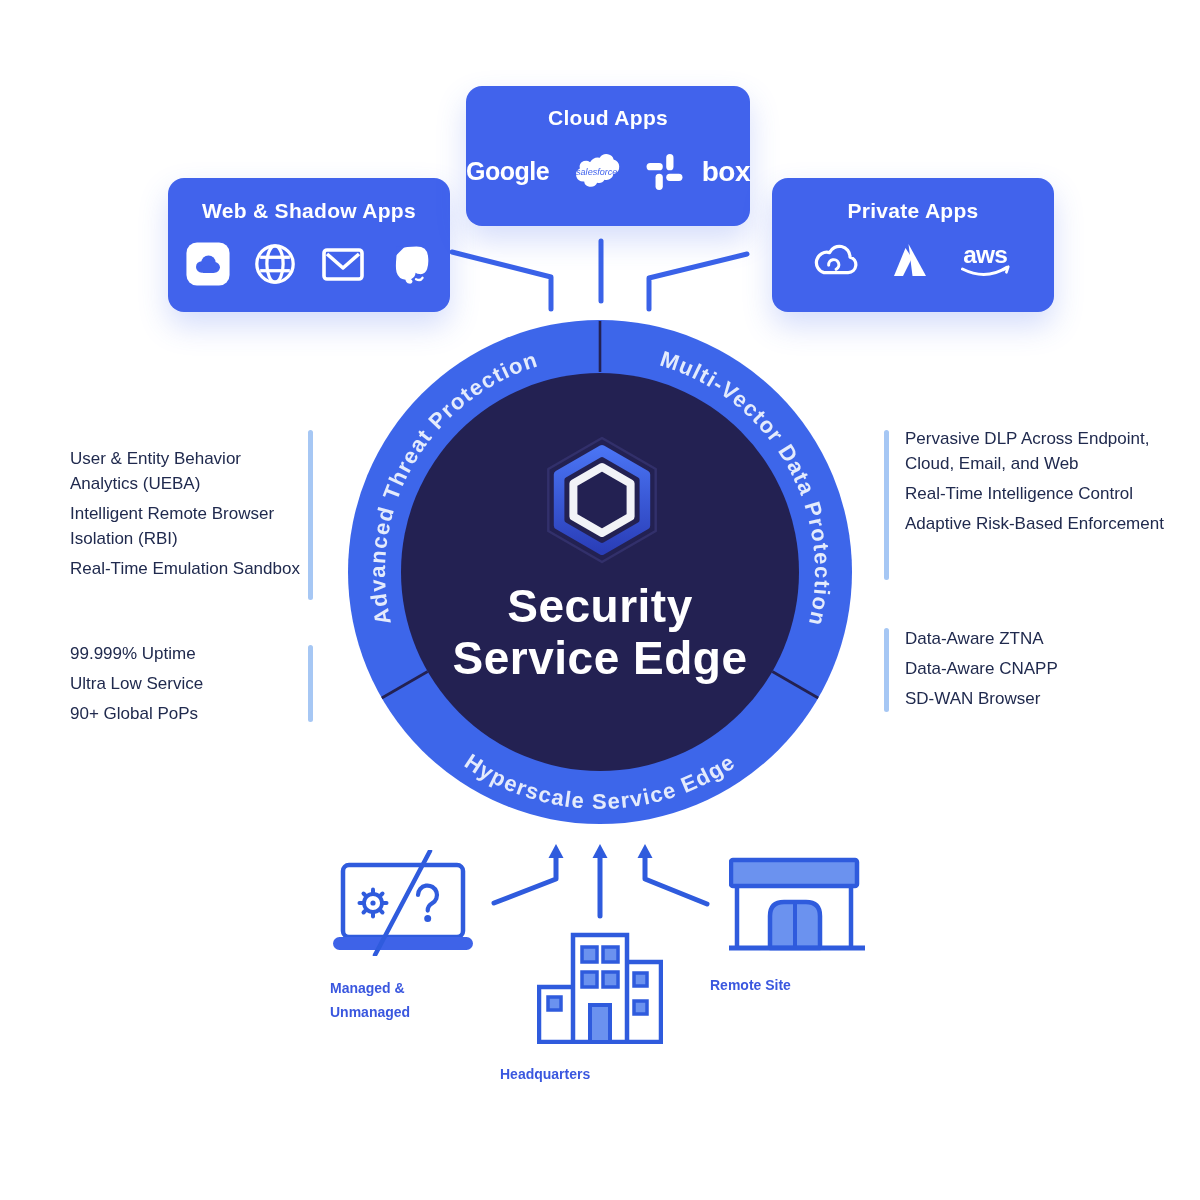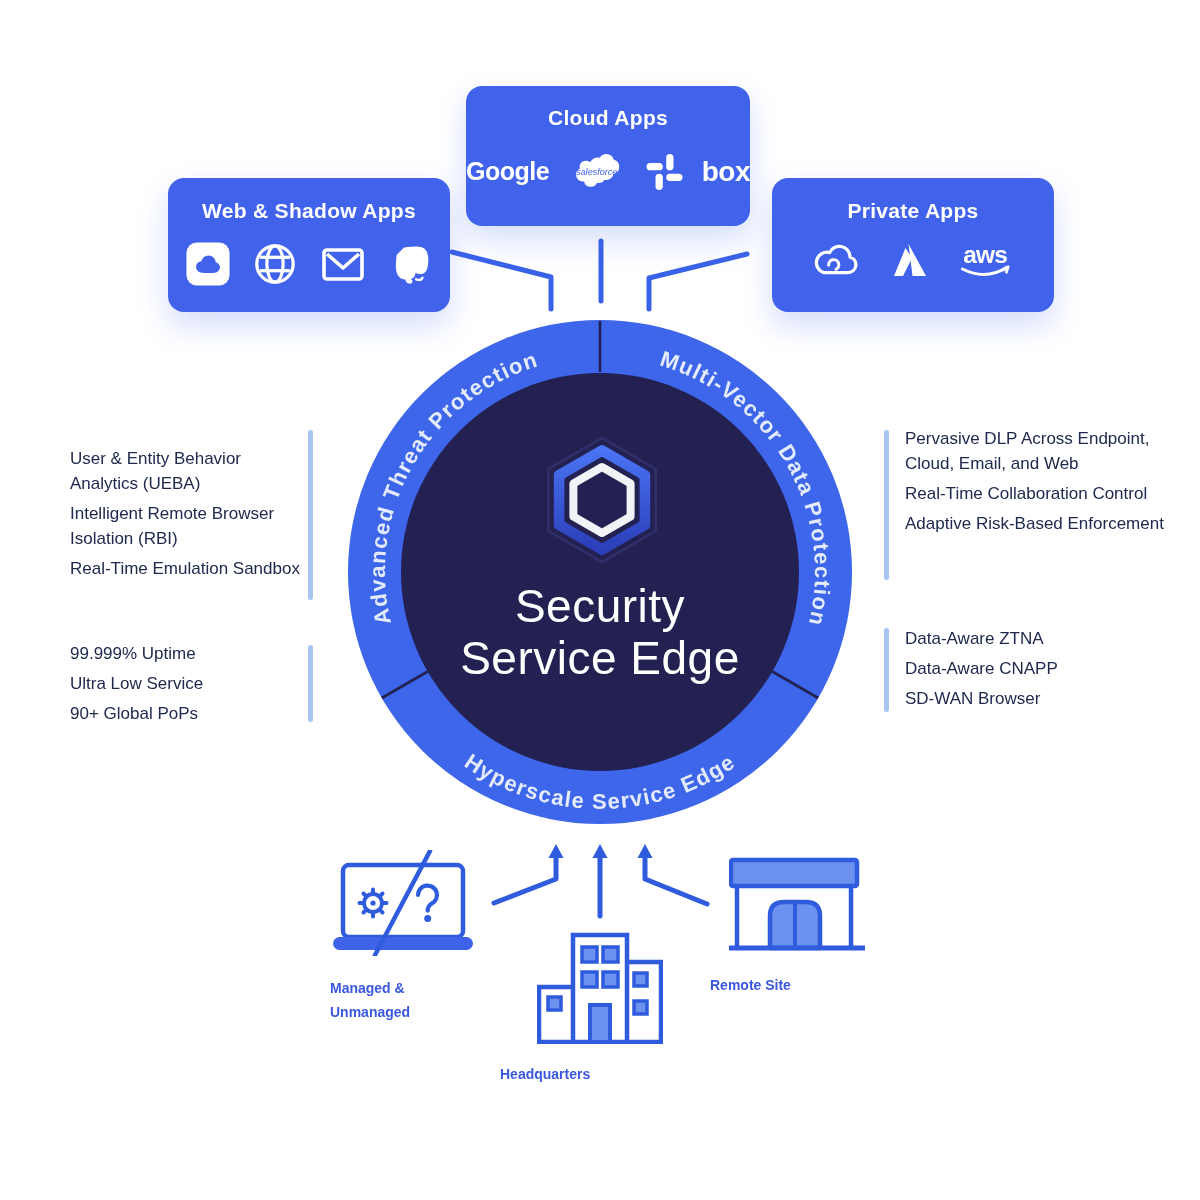--- a/index.html
+++ b/index.html
@@ -11,21 +11,21 @@
           box-shadow:0 14px 30px rgba(65,99,236,.22);}
   .appbox .bxtitle{margin:0;text-align:center;font-size:21px;font-weight:bold;letter-spacing:.3px;}
   .iconrow{display:flex;justify-content:center;align-items:center;}
   .wordmark{color:#fff;font-weight:bold;}
   
   .flist{position:absolute;color:#202A4E;font-size:17px;}
   .flist p{margin:0 0 5px 0;line-height:25px;}
   .bar{position:absolute;width:5px;border-radius:3px;background:#A6C7F4;}
   
   .ctitle{position:absolute;left:350px;top:580px;width:500px;text-align:center;color:#fff;
-          font-size:46px;font-weight:normal;line-height:52px;letter-spacing:.5px;}
+          font-size:46px;font-weight:bold;line-height:52px;letter-spacing:.5px;}
   
   .blabel{position:absolute;color:#3A57DF;font-weight:bold;font-size:14px;
           text-align:left;line-height:24px;}
   svg{display:block;}
   .ringtext{font-family:"Liberation Sans",sans-serif;font-size:22px;font-weight:bold;
             fill:#E4EBFC;letter-spacing:1.3px;}
 </style>
 </head>
 <body>
 
@@ -173,21 +173,21 @@
   <div class="flist" style="left:70px;top:641px;width:242px;">
     <p>99.999% Uptime</p>
     <p>Ultra Low Service</p>
     <p>90+ Global PoPs</p>
   </div>
   <div class="bar" style="left:308px;top:645px;height:77px;"></div>
 
   <div class="bar" style="left:884px;top:430px;height:150px;"></div>
   <div class="flist" style="left:905px;top:426px;width:274px;">
     <p>Pervasive DLP Across Endpoint, Cloud, Email, and Web</p>
-    <p>Real-Time Collaboration Control</p>
+    <p>Real-Time Intelligence Control</p>
     <p>Adaptive Risk-Based Enforcement</p>
   </div>
 
   <div class="bar" style="left:884px;top:628px;height:84px;"></div>
   <div class="flist" style="left:905px;top:626px;width:274px;">
     <p>Data-Aware ZTNA</p>
     <p>Data-Aware CNAPP</p>
     <p>SD-WAN Browser</p>
   </div>
 

